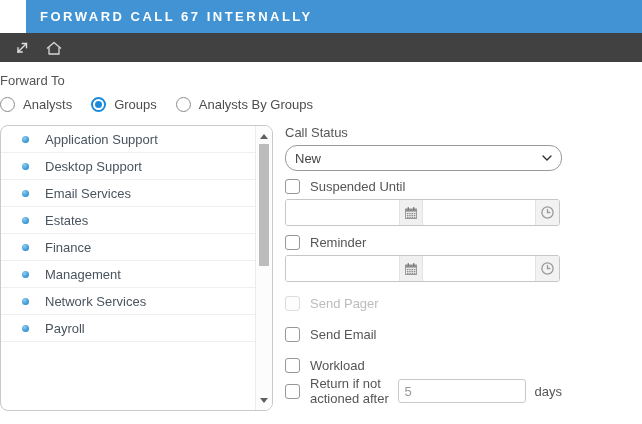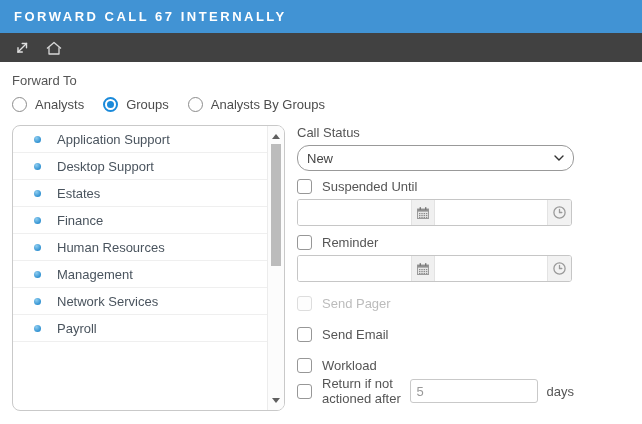--- a/index.html
+++ b/index.html
@@ -14,36 +14,37 @@
   
   .titlebar {
     height:33px;
     background:var(--header-bg,#4193d4);
     color:#fff;
     font-weight:bold;
     font-size:13px;
     letter-spacing:2.5px;
     line-height:33px;
     padding-left:14px;
+    margin-left:26px;
   }
   .toolbar {
     height:29px;
     background:var(--toolbar-bg,#414141);
     display:flex;
     align-items:center;
     gap:12px;
     padding-left:12px;
   }
   .toolbar .tbtn {
     width:20px; height:20px;
     display:flex; align-items:center; justify-content:center;
     cursor:pointer;
   }
   
-  .content { padding-left:12px; }
+  .content { }
   .forward-to-label { margin-top:11px; color:#555; }
   .radio-row { margin-top:9px; display:flex; align-items:center; gap:19px; }
   .radio-opt { display:flex; align-items:flex-end; gap:8px; cursor:pointer; color:#4d4d4d; }
   .radio {
     width:15px; height:15px; border:1px solid #8c8c8c; border-radius:50%;
     background:#fff; position:relative; flex:0 0 auto;
   }
   .radio.checked { border:2px solid #1b8ada; }
   .radio.checked::after {
     content:""; position:absolute; left:2px; top:2px;
@@ -165,29 +166,29 @@
           <li>
             <span class="bullet"></span>
             <span>Application Support</span>
           </li>
           <li>
             <span class="bullet"></span>
             <span>Desktop Support</span>
           </li>
           <li>
             <span class="bullet"></span>
+            <span>Email Services</span>
+          </li>
+          <li>
+            <span class="bullet"></span>
             <span>Estates</span>
           </li>
           <li>
             <span class="bullet"></span>
             <span>Finance</span>
-          </li>
-          <li>
-            <span class="bullet"></span>
-            <span>Human Resources</span>
           </li>
           <li>
             <span class="bullet"></span>
             <span>Management</span>
           </li>
           <li>
             <span class="bullet"></span>
             <span>Network Services</span>
           </li>
           <li>

